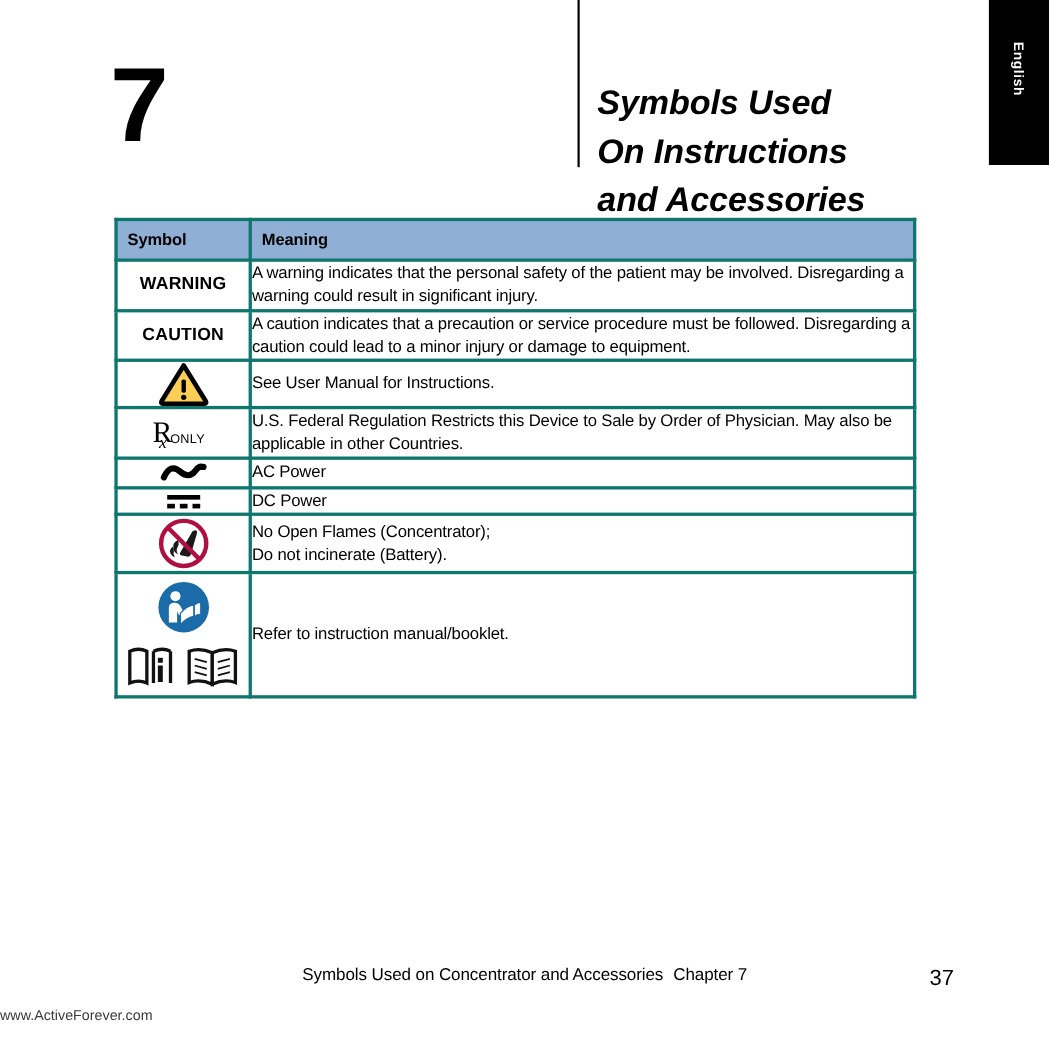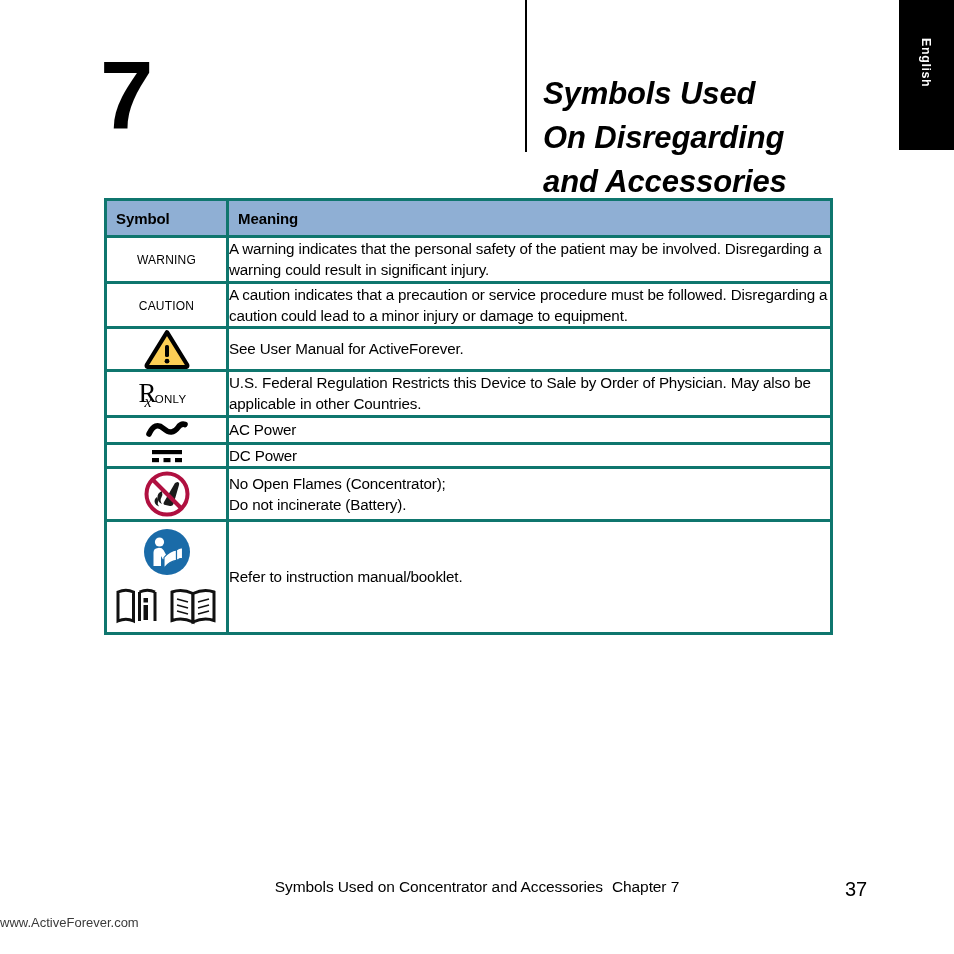--- a/index.html
+++ b/index.html
@@ -102,22 +102,23 @@
   td.meaning-cell {
     padding: 9px 10px 9px 14px;
     font-size: 15.2px;
     line-height: 1.40;
     vertical-align: middle;
     letter-spacing: -0.15px;
   }
   td.meaning-cell.top-align { vertical-align: middle; }
 
   .word-symbol {
-    font-size: 12px;
+    font-size: 16px;
     letter-spacing: 0.2px;
+    font-weight: bold;
   }
 
   
   .rx-symbol {
     display: inline-block;
     white-space: nowrap;
     line-height: 1;
   }
   .rx-symbol .rx-r {
     font-family: "Liberation Serif", serif;
@@ -189,21 +190,21 @@
 </style>
 </head>
 <body>
 
 <div id="chapter-number">7</div>
 
 <div id="title-rule"></div>
 
 <div id="chapter-title">
   <div>Symbols Used</div>
-  <div>On Disregarding</div>
+  <div>On Instructions</div>
   <div>and Accessories</div>
 </div>
 
 <div id="language-tab">
   <span class="lang-text">English</span>
 </div>
 
 <table id="symbols-table">
   <thead>
     <tr>
@@ -228,21 +229,21 @@
     </tr>
 
     <tr>
       <td class="symbol-cell">
         <svg class="sym-svg" width="46" height="40" viewBox="0 0 46 40">
           <path d="M23 3.2 L43 35.5 Q44.2 38 41.5 38 L4.5 38 Q1.8 38 3 35.5 Z" fill="#FCCE55" stroke="#000000" stroke-width="4.2" stroke-linejoin="round"></path>
           <rect x="21" y="16" width="4" height="12" rx="1.6" fill="#000000"></rect>
           <circle cx="23" cy="32.2" r="2.4" fill="#000000"></circle>
         </svg>
       </td>
-      <td class="meaning-cell">See User Manual for ActiveForever.</td>
+      <td class="meaning-cell">See User Manual for Instructions.</td>
     </tr>
 
     <tr>
       <td class="symbol-cell">
         <span class="rx-symbol">
           <span class="rx-r">R</span><span class="rx-x">x</span><span class="rx-only">ONLY</span>
         </span>
       </td>
       <td class="meaning-cell">U.S. Federal Regulation Restricts this Device to Sale by Order of Physician. May also be applicable in other Countries.</td>
     </tr>

